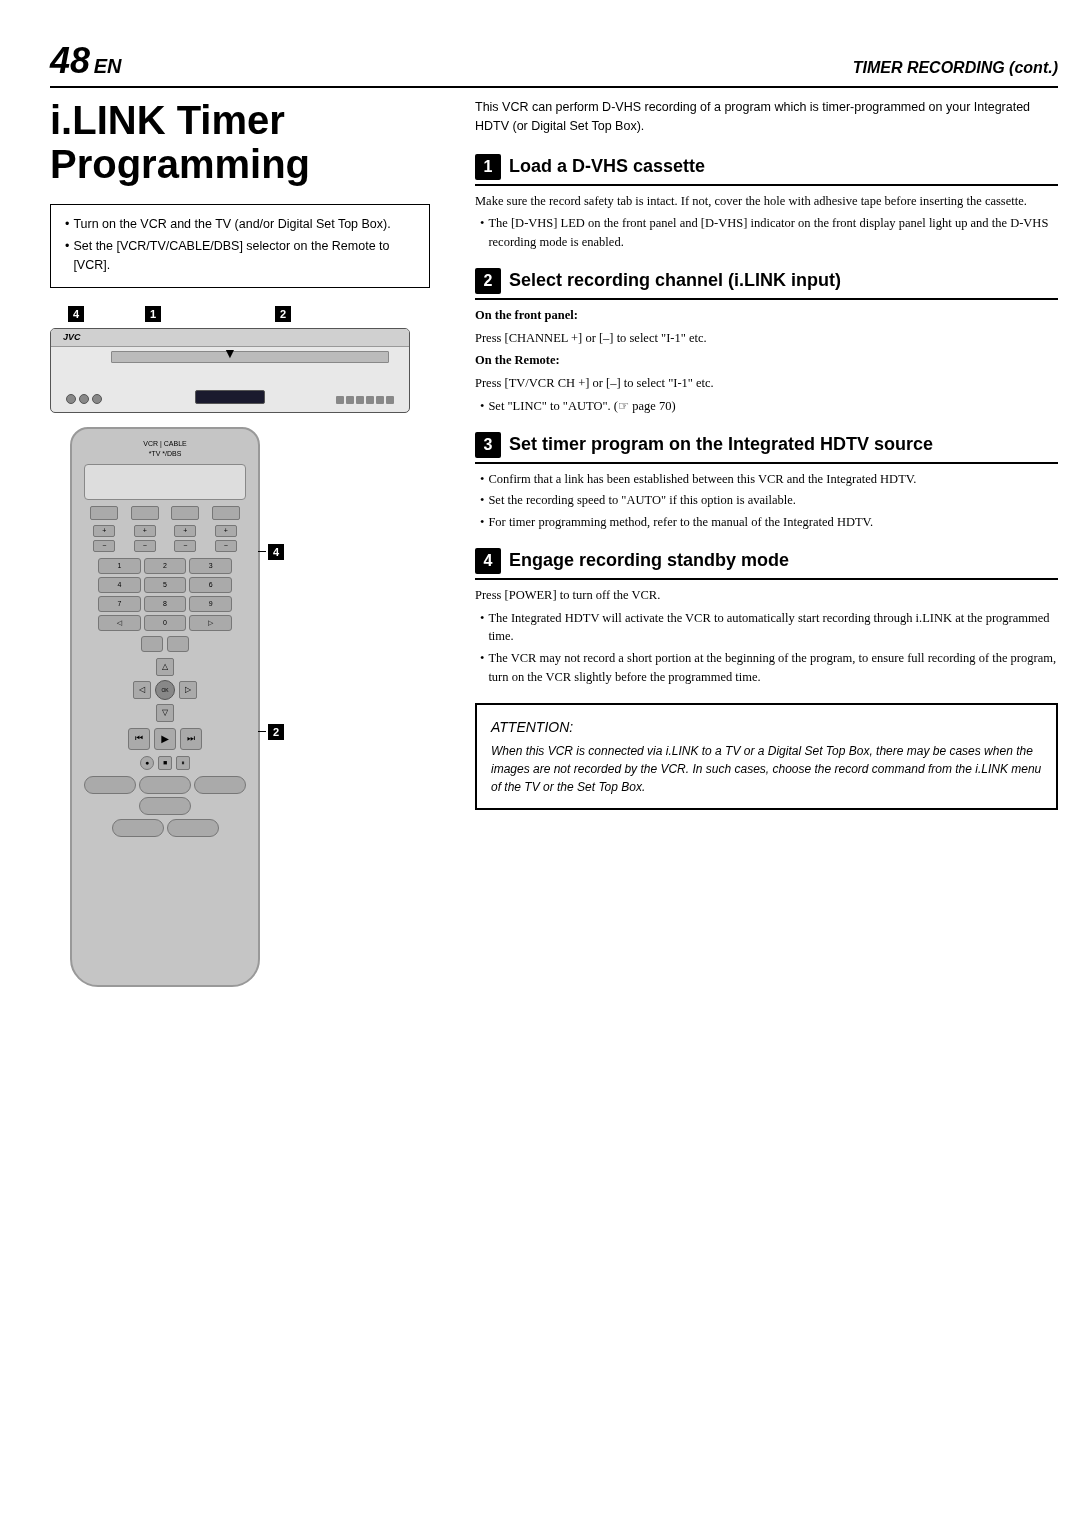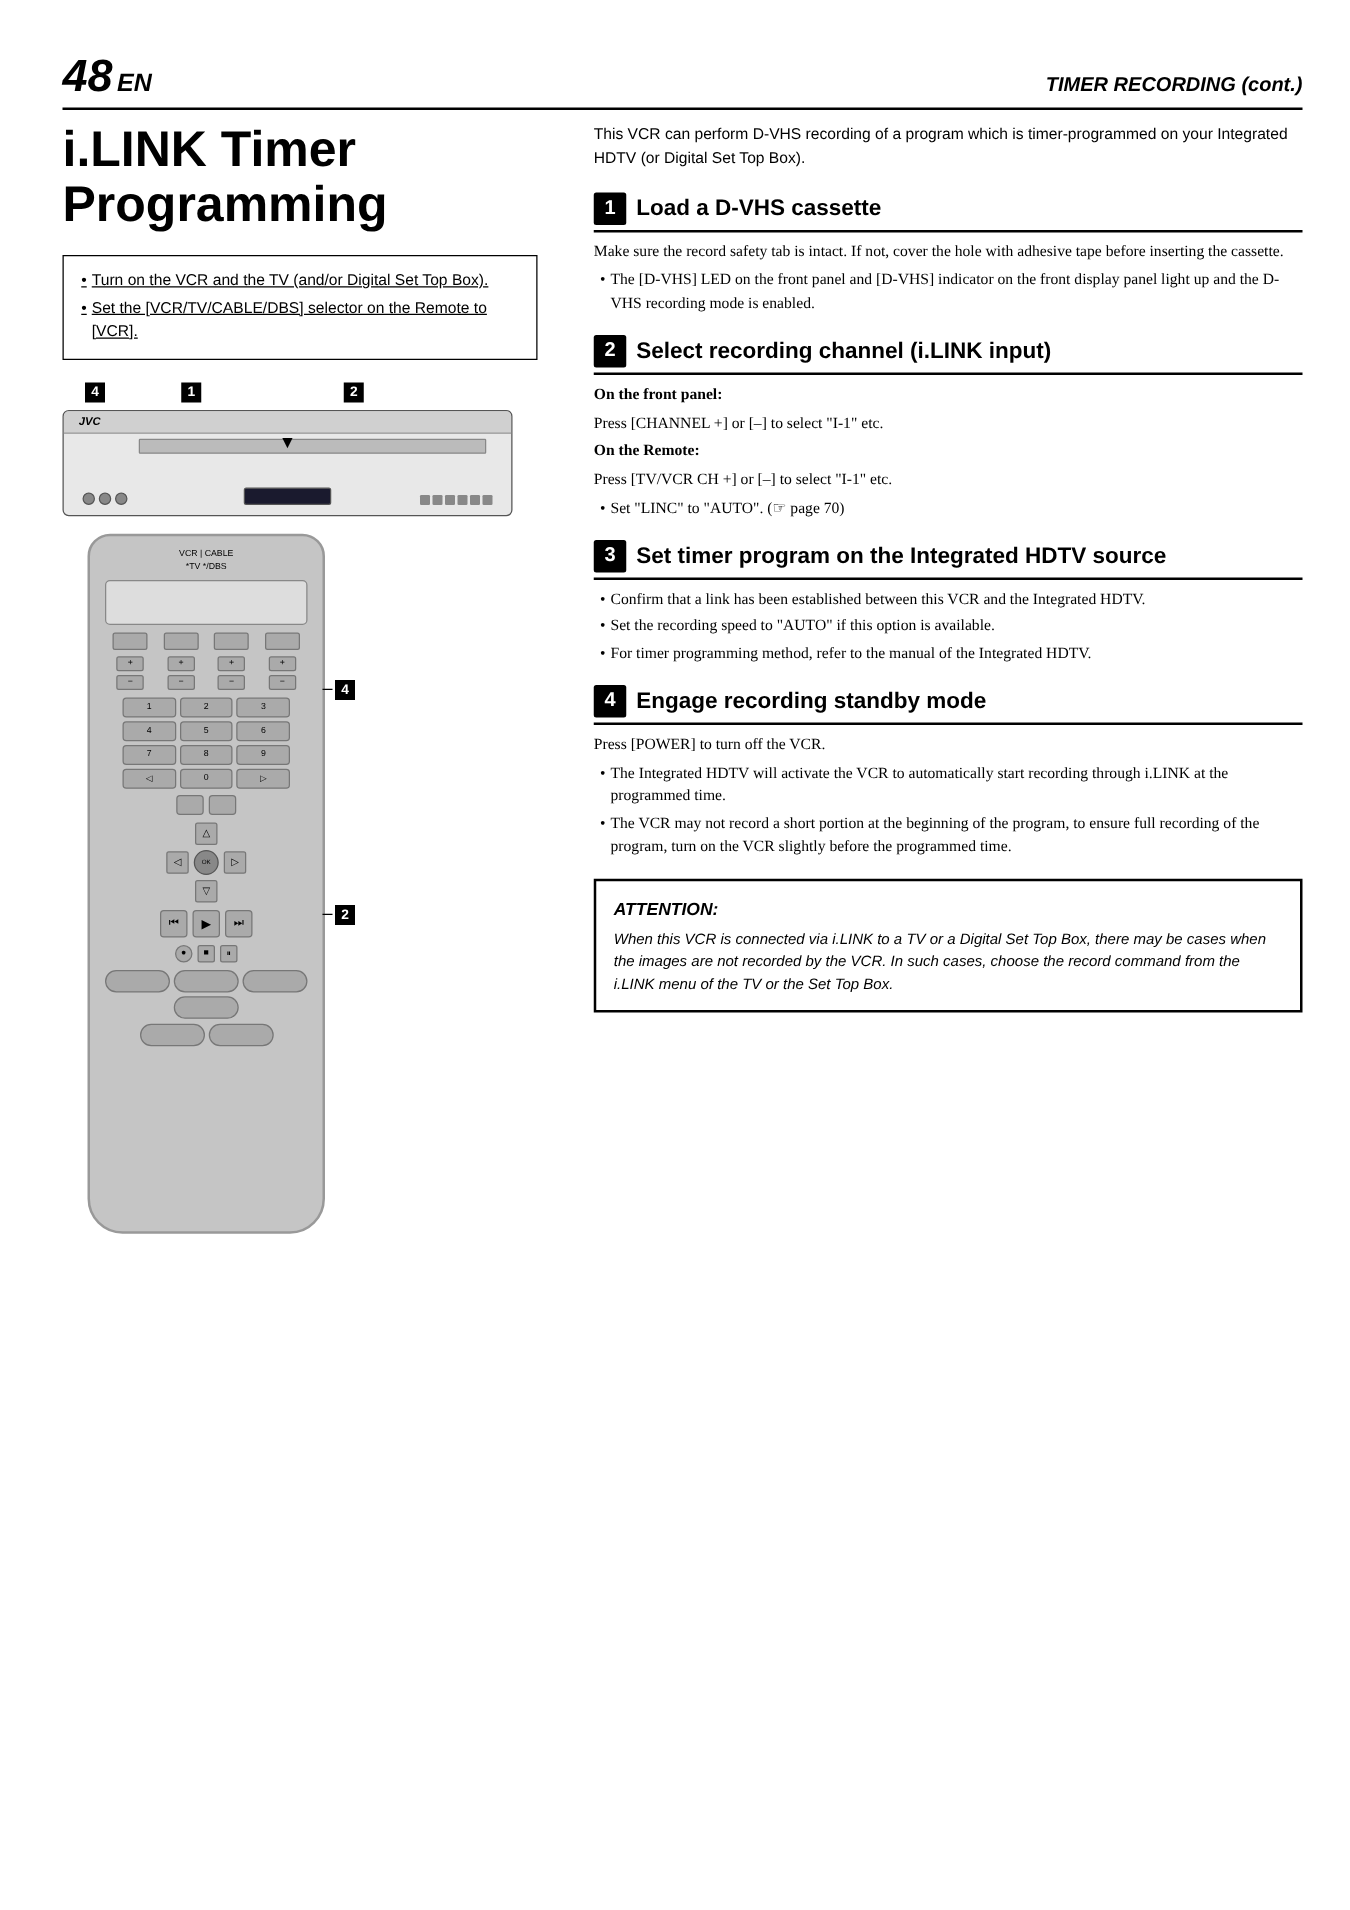--- a/index.html
+++ b/index.html
@@ -7,21 +7,21 @@
       background: #fff;
       font-family: Arial, Helvetica, sans-serif;
       font-size: 13px;
       color: #000;
       width: 1080px;
       min-height: 1528px;
     }
     .page {
       width: 1080px;
       min-height: 1528px;
-      padding: 40px 38px 40px 50px;
+      padding: 40px 22px 40px 50px;
       background: #fff;
     }
     
     .header {
       display: flex;
       justify-content: space-between;
       align-items: baseline;
       border-bottom: 2px solid #000;
       padding-bottom: 4px;
       margin-bottom: 10px;
@@ -56,21 +56,20 @@
       border: 1px solid #000;
       padding: 10px 14px;
       font-size: 12.5px;
       margin-bottom: 18px;
       line-height: 1.5;
     }
     .bullet-item {
       display: flex;
       gap: 4px;
       margin-bottom: 3px;
-      text-decoration: underline;
     }
     .bullet-item::before {
       content: "•";
       flex-shrink: 0;
     }
 
     
     .right-col {
       flex: 1;
       margin-left: 15px;
@@ -131,21 +130,21 @@
       font-weight: bold;
     }
     .attention-box {
       border: 2px solid #000;
       padding: 12px 14px;
       font-size: 12px;
       line-height: 1.5;
       margin-top: 10px;
     }
     .attention-title {
-      font-weight: bold;
+      font-weight: normal;
       font-style: italic;
       font-size: 14px;
       margin-bottom: 4px;
     }
     .attention-box p {
       font-style: italic;
     }
   </style>
 </head>
 <body>

